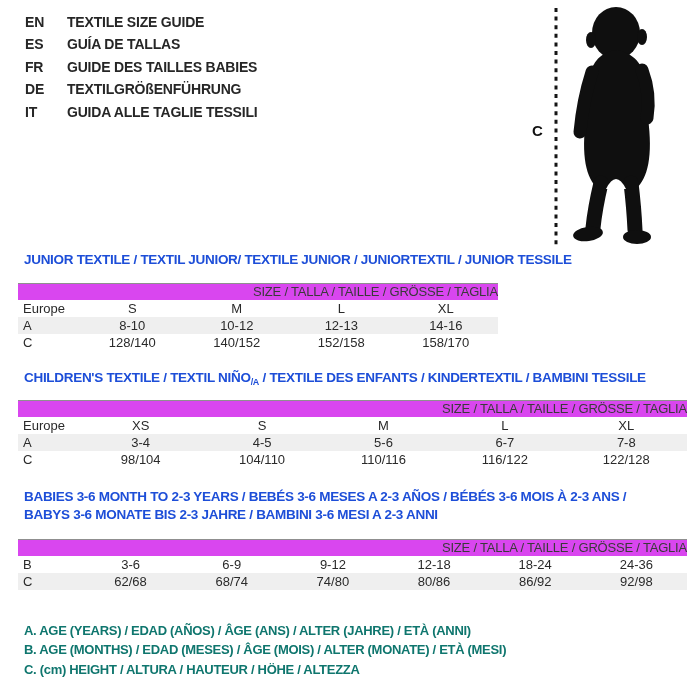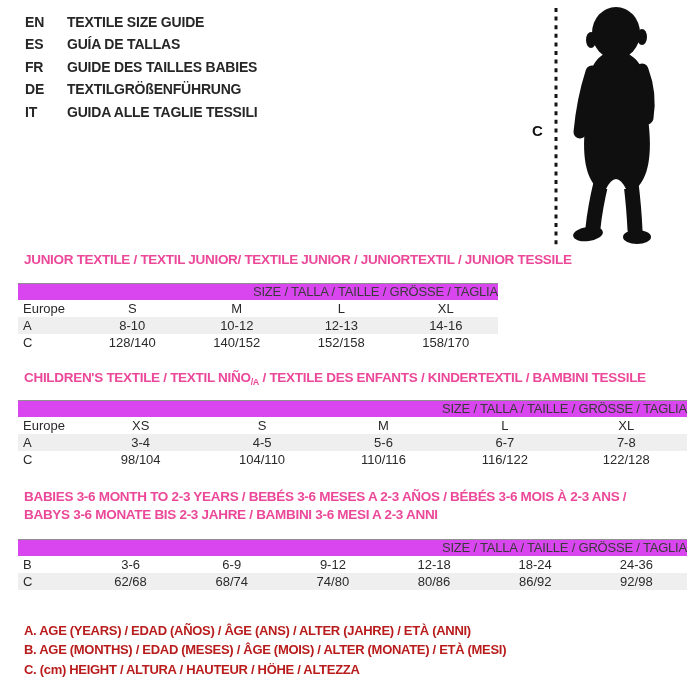--- a/index.html
+++ b/index.html
@@ -9,41 +9,41 @@
     font-family:"Liberation Sans", sans-serif; color:#262626; overflow:hidden;border-radius:13px;
   }
   
   .langs { position:absolute; left:25px; top:11px; font-weight:bold; font-size:14px; letter-spacing:-0.2px; }
   .lang-row { height:22.4px; line-height:22.4px; white-space:nowrap; }
   .lang-code { display:inline-block; width:42px; }
   
   .figure { position:absolute; left:520px; top:4px; width:175px; height:248px; }
   .measure-c { position:absolute; left:12px; top:118px; font-weight:bold; font-size:15px; color:#111; }
   
-  .sec-title { position:absolute; left:24px; font-weight:bold; font-size:13.5px; letter-spacing:-0.3px; color:#ec4899; white-space:nowrap; }
+  .sec-title { position:absolute; left:24px; font-weight:bold; font-size:13.5px; letter-spacing:-0.3px; color:#1d4ed8; white-space:nowrap; }
   .sec-title .sub { font-size:9px; vertical-align:-3px; }
   .title-junior { top:252px; }
   .title-children { top:370px;text-align:center; }
   .title-babies { top:488px; line-height:17.5px; }
   
   .size-table { position:absolute; left:18px; border-collapse:collapse; table-layout:fixed; font-size:13px; color:#2a2a2a; }
   .t-junior   { top:283px; width:480px; }
   .t-children { top:400px; width:669px; }
   .t-babies   { top:539px; width:669px; }
   .size-table th.bar {
     background:#d946ef; border-top:1px solid #8f8f8f;
     font-weight:normal; font-size:13px; color:#3a3a3a;
     text-align:right; height:16px; padding:0 0 1px 5px; letter-spacing:-0.2px;
   }
   .size-table td { height:17px; text-align:center; vertical-align:middle; padding:0;margin-top:24px; }
   .size-table td.lbl { text-align:left; padding-left:5px; }
   .size-table tr.shaded td { background:#efefef; }
   col.label-col { width:62px; }
   
-  .footnotes { position:absolute; left:24px; top:621px; font-weight:bold; font-size:13px; letter-spacing:-0.3px; color:#b91c1c; }
+  .footnotes { position:absolute; left:24px; top:621px; font-weight:bold; font-size:13px; letter-spacing:-0.3px; color:#0f766e; }
   .footnote { height:19.3px; line-height:19.3px; white-space:nowrap; }
 </style>
 </head>
 <body>
 
 <div class="page">
 
   <div class="langs">
     <div class="lang-row">
       <span class="lang-code">EN</span><span>TEXTILE SIZE GUIDE</span>

